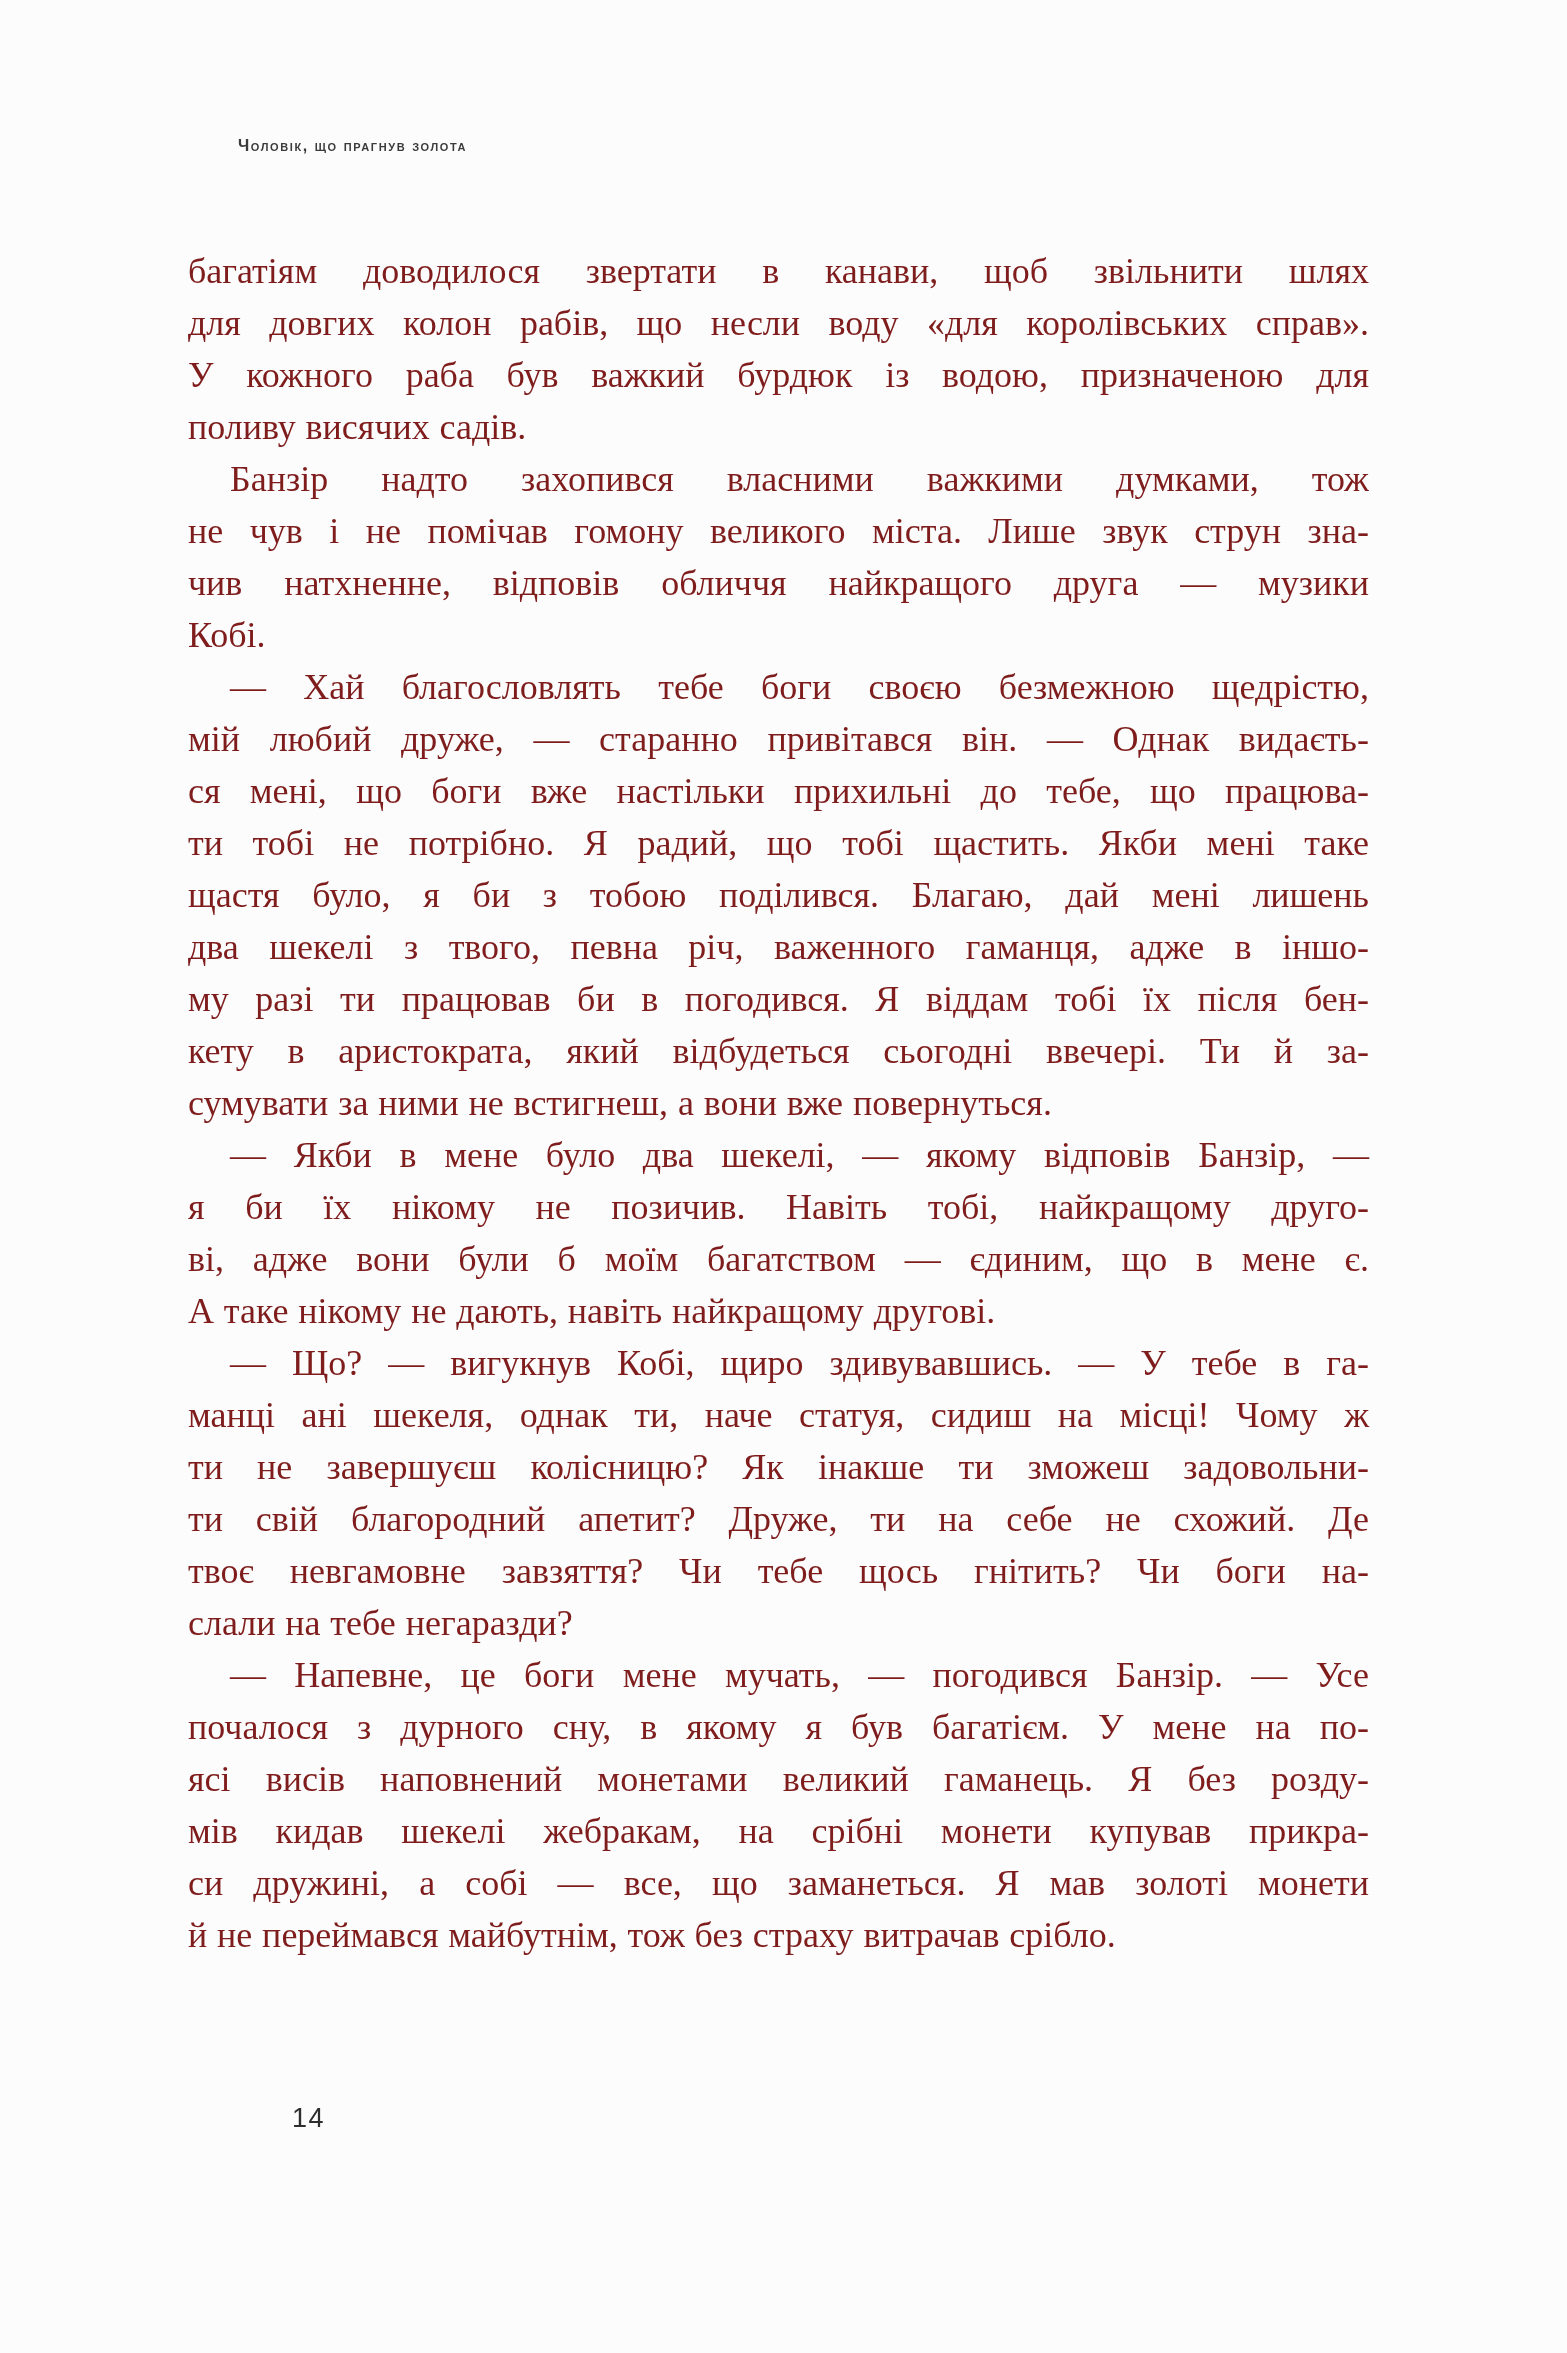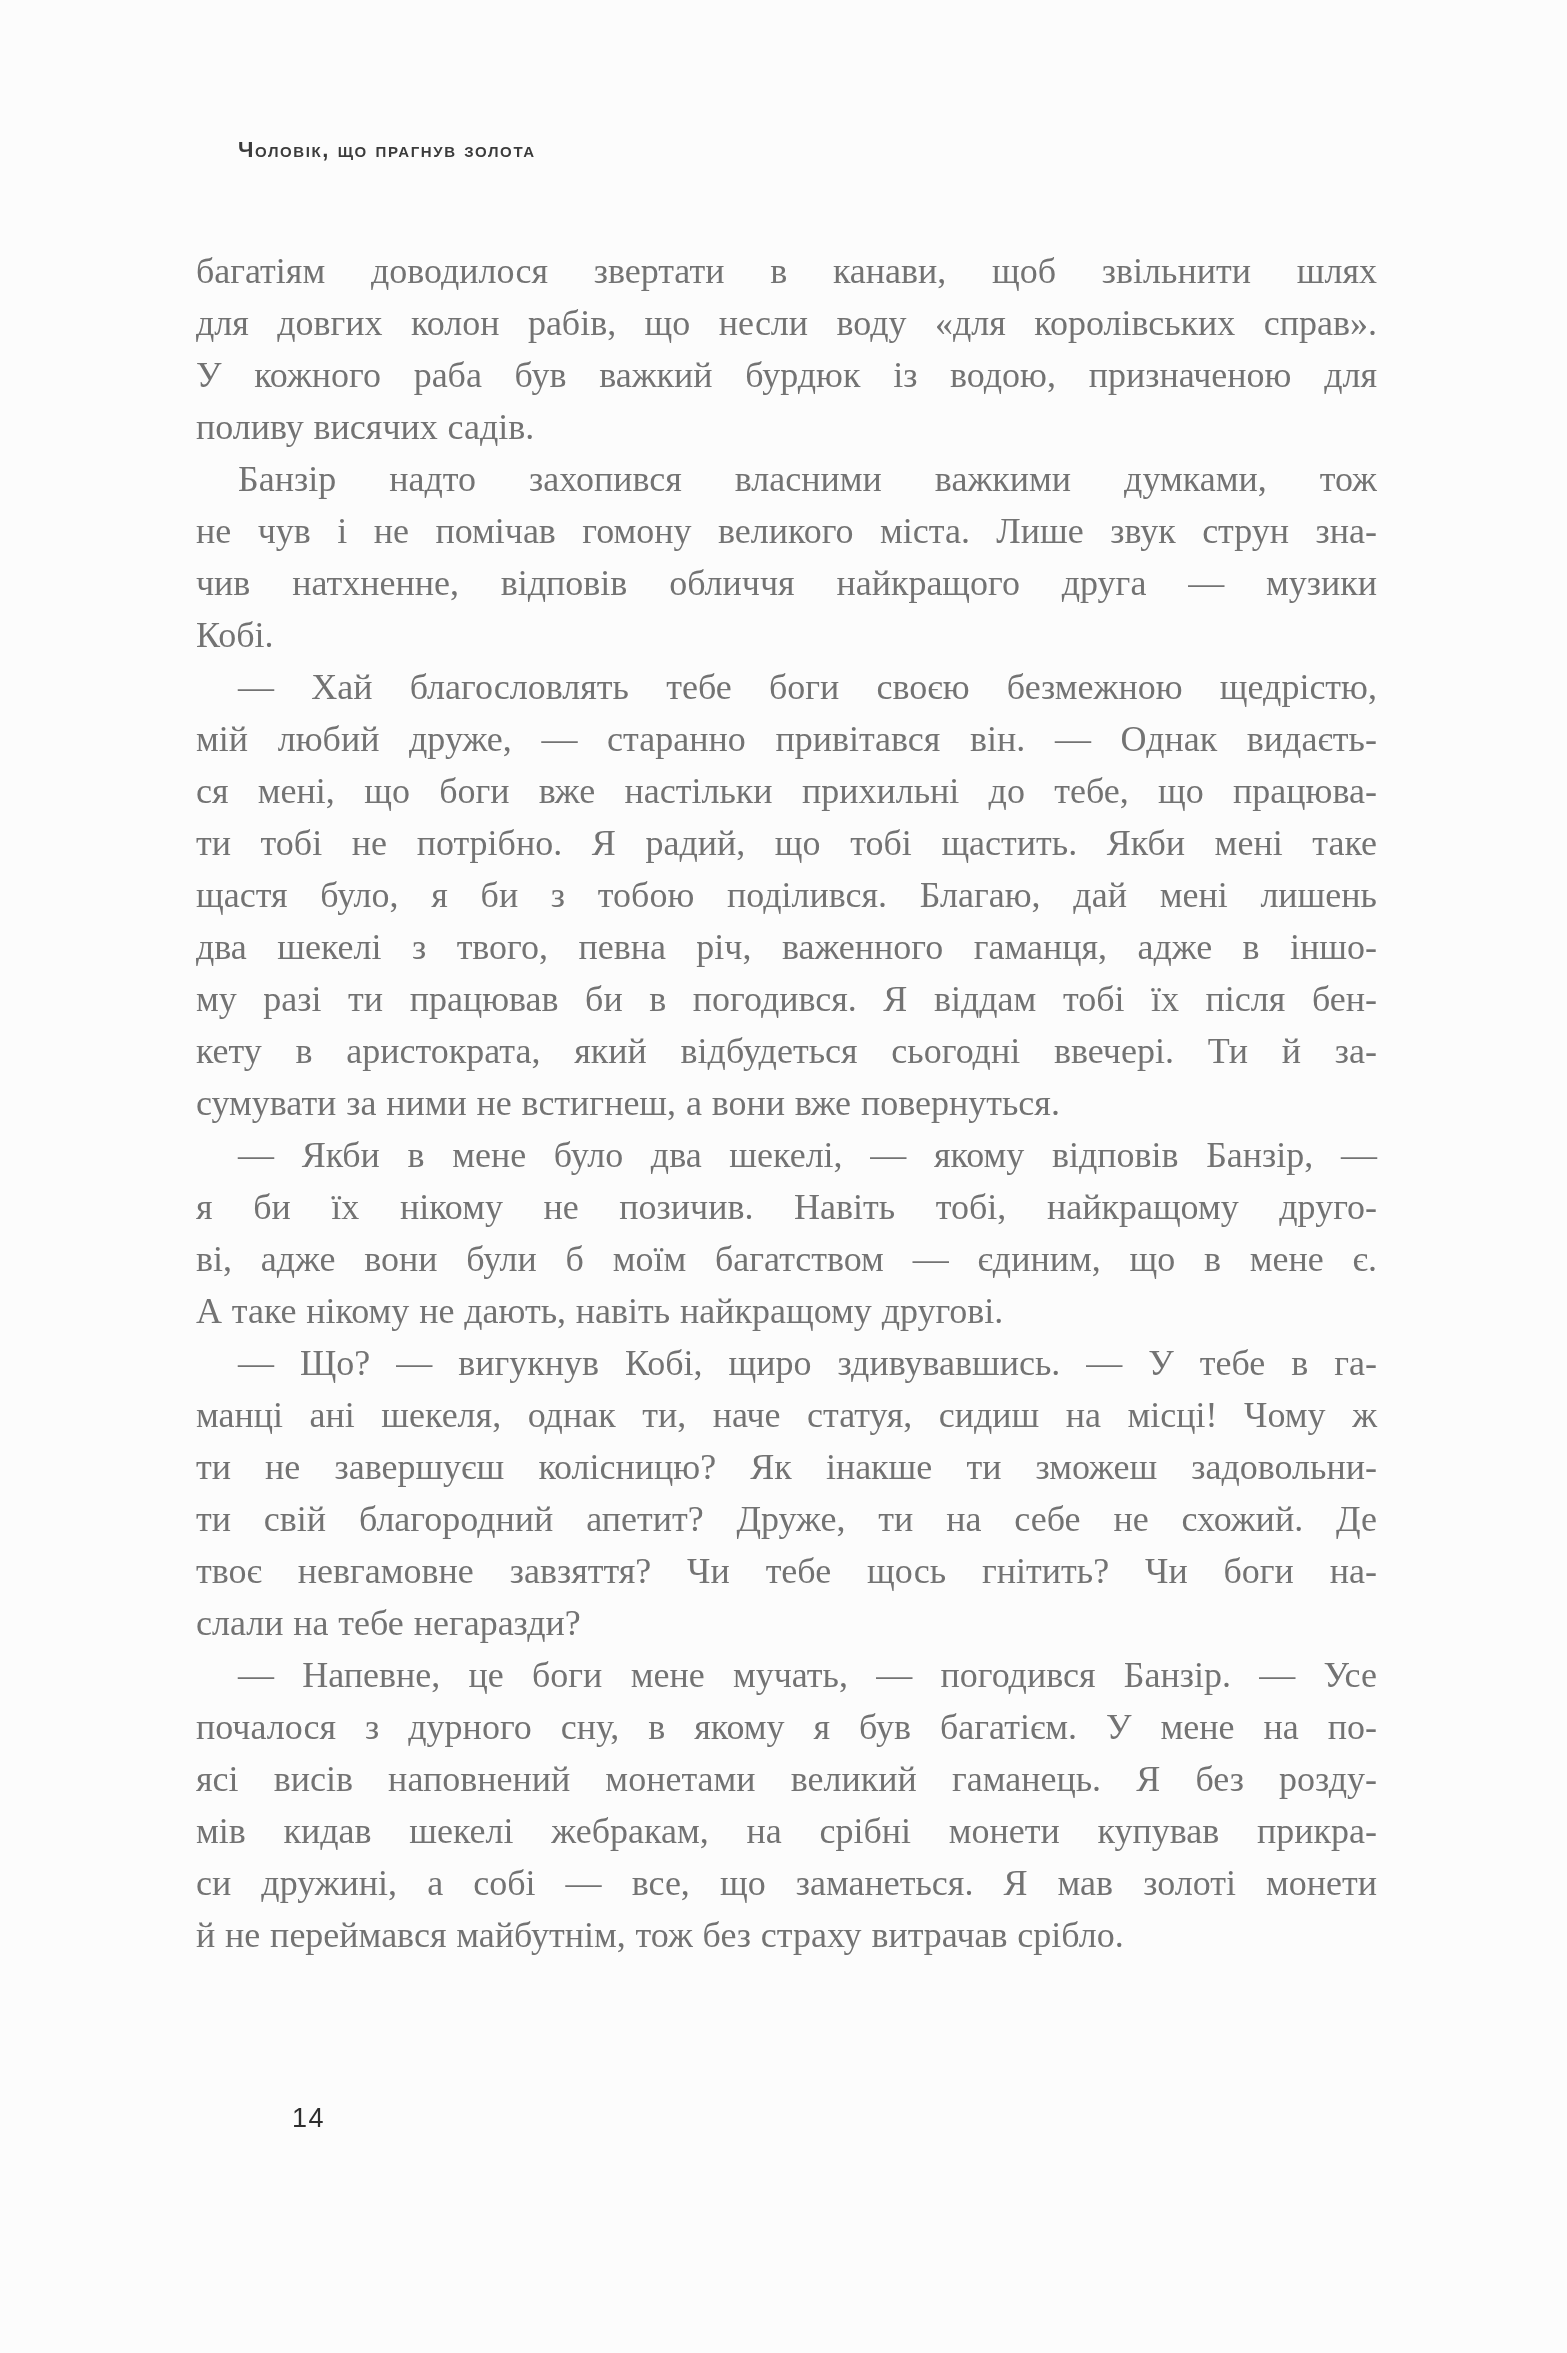--- a/index.html
+++ b/index.html
@@ -17,32 +17,32 @@
     font-family: "Liberation Serif", serif;
   }
   
   .running-header {
     position: absolute;
     left: 238px;
     top: 137px;
     font-family: "Liberation Sans", sans-serif;
     font-variant: small-caps;
     font-weight: 600;
-    font-size: 22px;
+    font-size: 16px;
     letter-spacing: 1.6px;
     color: #3b3b3b;
     white-space: nowrap;
   }
   
   .page-body {
     position: absolute;
-    left: 196px;
+    left: 188px;
     top: 245px;
     width: 1181px;
-    color: #737373;
+    color: #7f1d1d;
   }
   .text-line {
     font-size: 36px;
     line-height: 52px;
     height: 52px;
     white-space: nowrap;
     text-align: justify;
     -moz-text-align-last: justify;
     text-align-last: justify;
     word-spacing: 0.8px;

